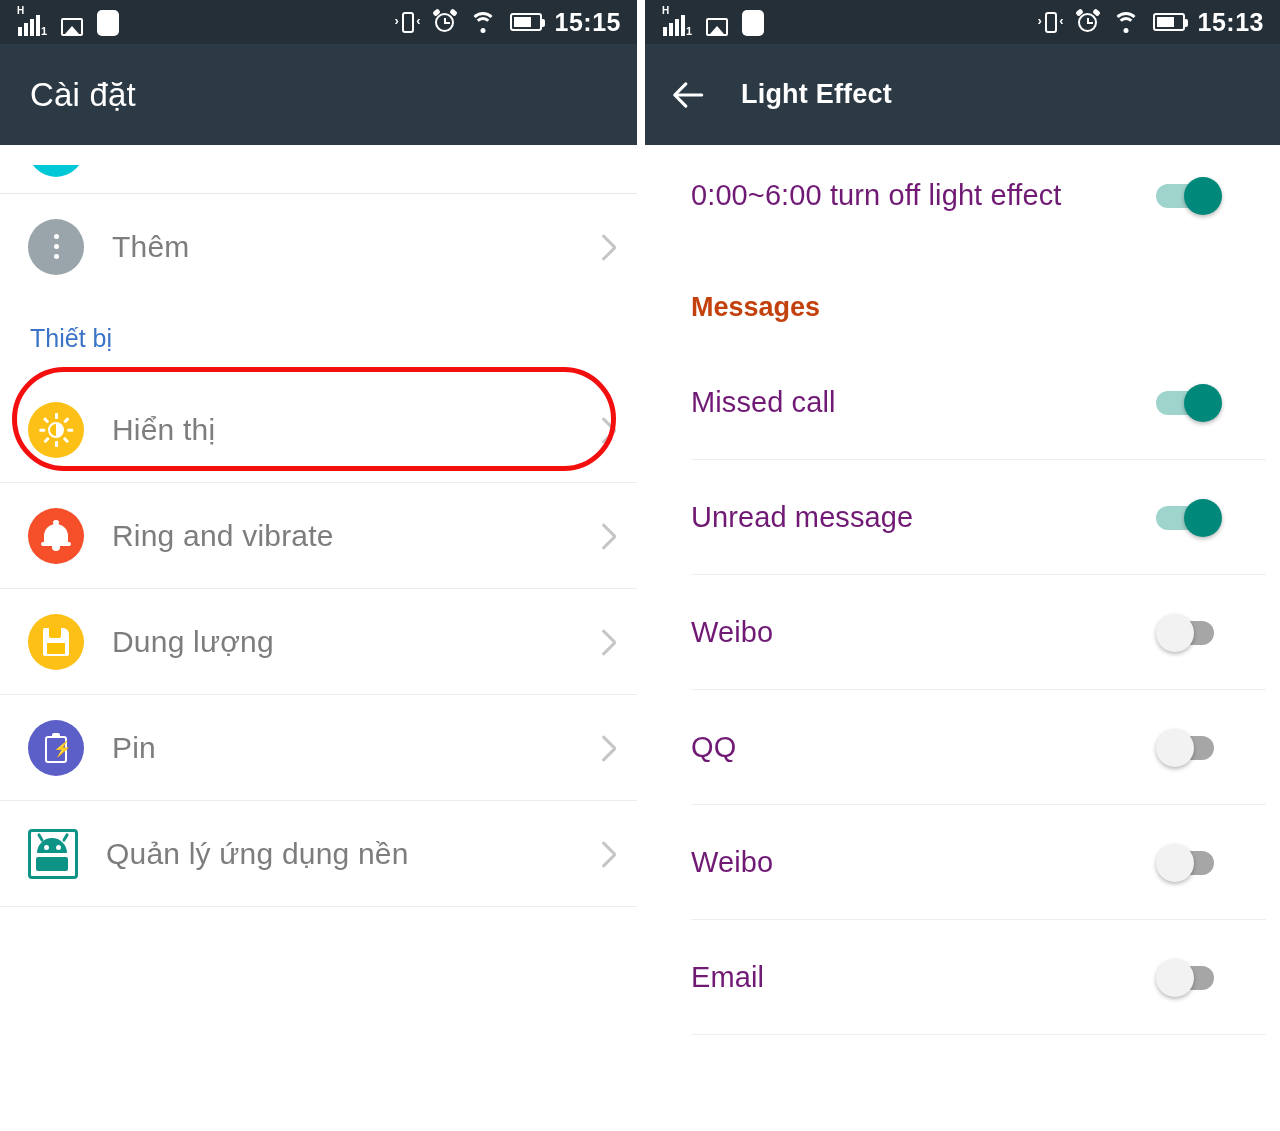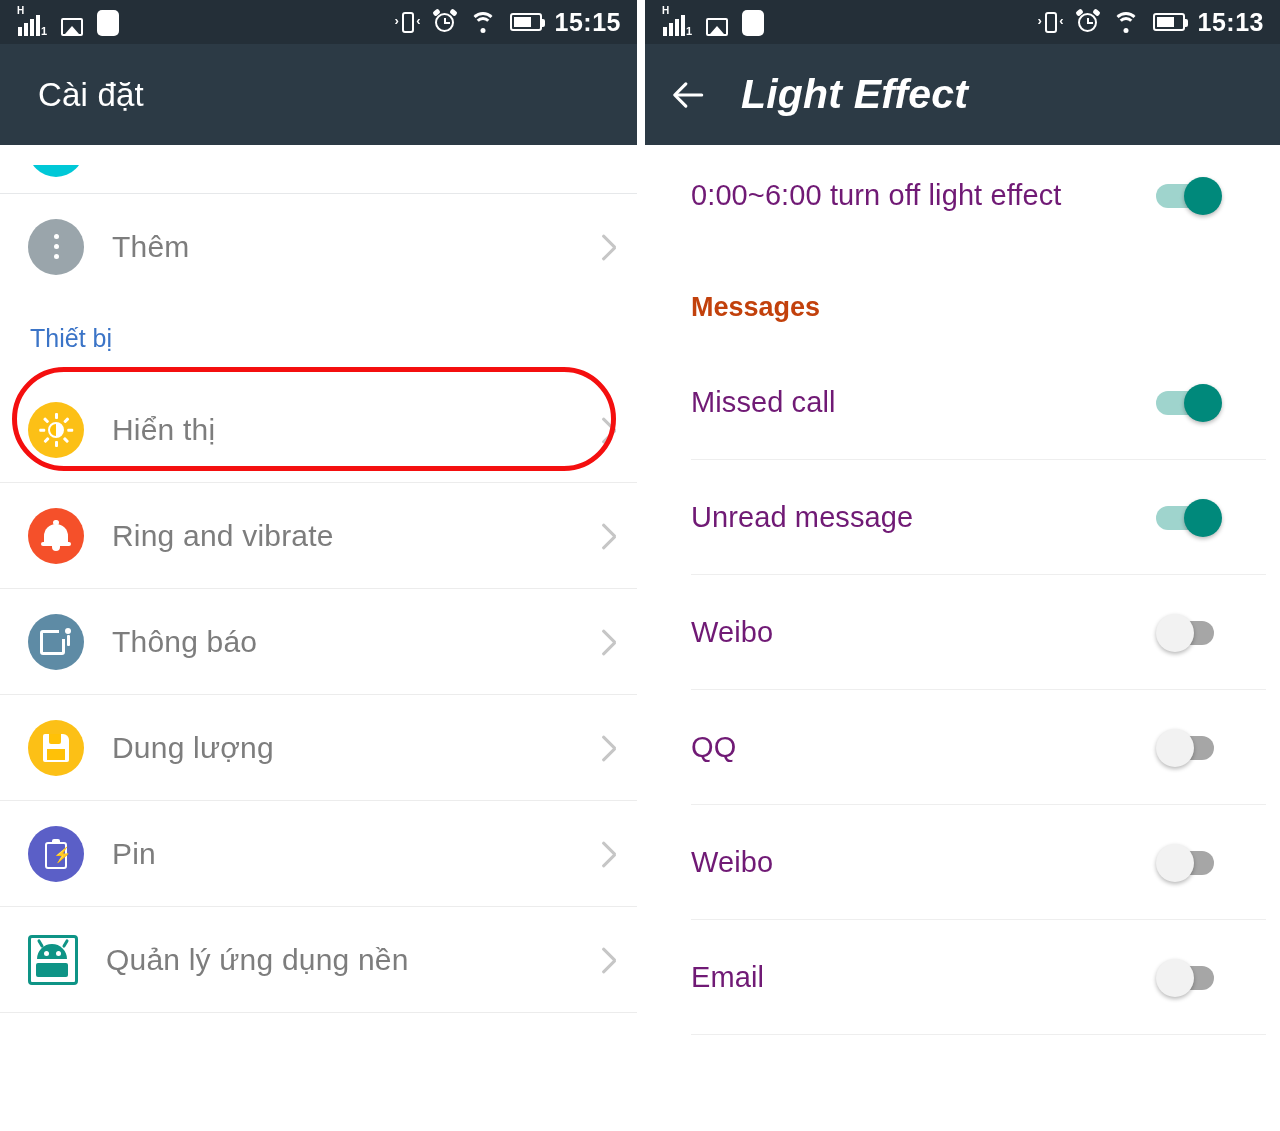--- a/index.html
+++ b/index.html
@@ -81,26 +81,26 @@
   .icon-wifi .dot { position: absolute; left: 50%; transform: translateX(-50%); bottom: 0; width: 5px; height: 5px; background: #fff; border-radius: 50%; border: none; }
 
   .icon-batt { position: relative; width: 32px; height: 18px; border: 2px solid #fff; border-radius: 3px; }
   .icon-batt::after { content: ""; position: absolute; right: -5px; top: 4px; width: 3px; height: 8px; background: #fff; border-radius: 0 2px 2px 0; }
   .icon-batt .fill { position: absolute; left: 2px; top: 2px; bottom: 2px; width: 17px; background: #fff; }
 
   
   .appbar {
     height: 101px; background: #2c3a45;
     display: flex; align-items: center;
-    padding-left: 38px;
+    padding-left: 30px;
     color: #ffffff;
   }
   .appbar.right { padding-left: 22px; }
   .appbar-title { font-size: 33px; font-weight: 400; letter-spacing: .2px; }
-  .appbar.right .appbar-title { font-size: 41px; font-weight: 700; margin-left: 30px; font-style: italic; }
+  .appbar.right .appbar-title { font-size: 27px; font-weight: 700; margin-left: 30px; }
   .back-arrow {
     width: 44px; height: 44px; position: relative; cursor: pointer;
     display: flex; align-items: center; justify-content: center;
   }
   .back-arrow svg { width: 38px; height: 38px; }
 
   
   .list-scroll { position: relative; background: #fff; height: 986px; margin-top: 20px; }
   .peek-row { height: 28px; position: relative; overflow: hidden; background:#fff; }
   .peek-circle {
@@ -336,32 +336,20 @@
               <span class="body"></span>
               <span class="rim"></span>
               <span class="clap"></span>
             </span>
         </div>
         <div class="row-label">Ring and vibrate</div>
         <div class="chev"></div>
       </div>
       <div class="divider-inset"></div>
 
-      <div class="setting-row">
-        <div class="row-icon" style="background:#5e8ba5">
-          <span class="g-note">
-              <span class="sq"></span>
-              <span class="cut"></span>
-              <span class="bar"></span>
-              <span class="dot"></span>
-            </span>
-        </div>
-        <div class="row-label">Thông báo</div>
-        <div class="chev"></div>
-      </div>
       <div class="divider-inset"></div>
 
       <div class="setting-row">
         <div class="row-icon" style="background:#fcc016">
           <span class="g-save">
               <span class="out"></span>
               <span class="top"></span>
               <span class="bot"></span>
             </span>
         </div>

